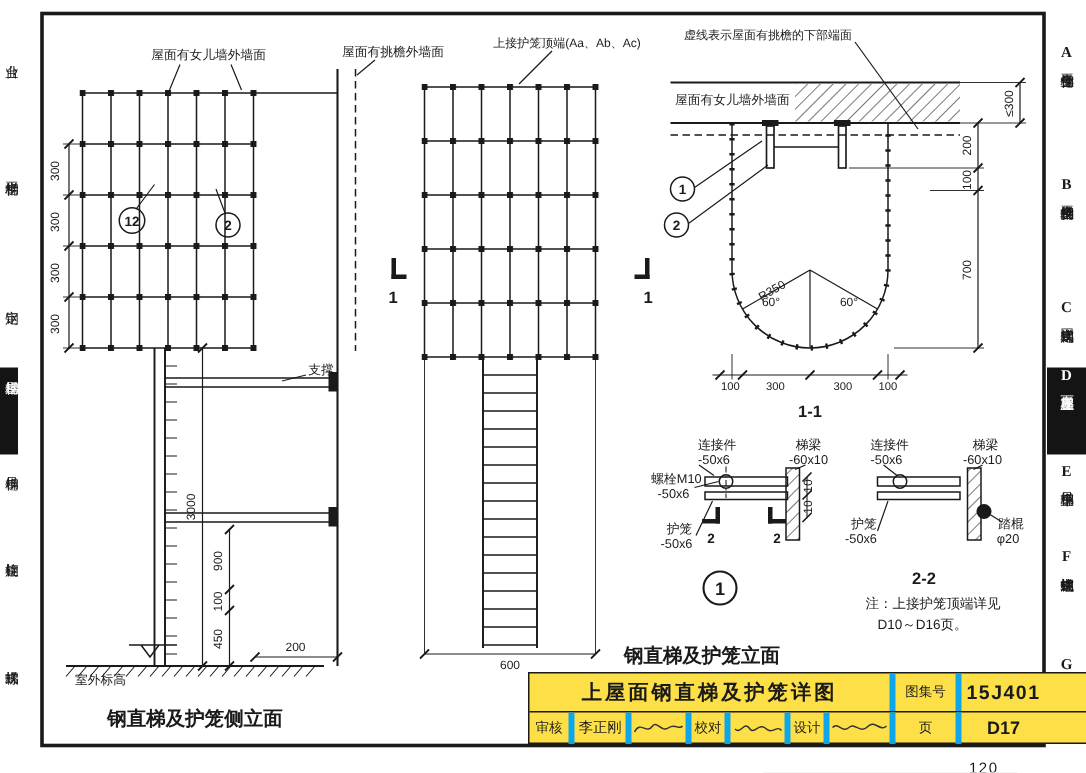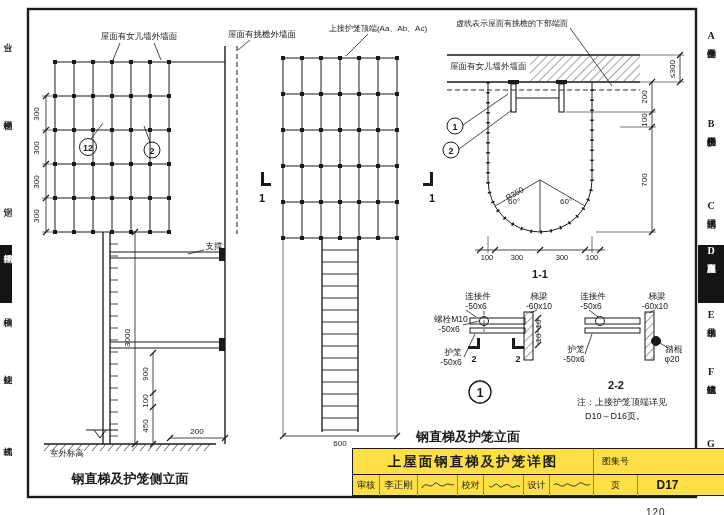--- a/index.html
+++ b/index.html
@@ -25,21 +25,21 @@
 
   
   .ledge{position:absolute;left:0;width:12px;overflow:hidden;writing-mode:vertical-rl;text-orientation:upright;font-size:9px;line-height:1;padding-top:2px;color:#1a1a1a}
   .ledge.active{background:#141414;color:#fff}
 
   
   .titleblock{position:absolute;left:352px;top:448px;width:385px;height:48px;border:1.5px solid #1a1a1a;display:flex;flex-direction:column;background:#fde047}
   .tb-row{display:flex;flex:0 0 auto}
   .tb-row1{height:26px;border-bottom:1px solid #1a1a1a}
   .tb-row2{height:20.5px}
-  .tb-cell{display:flex;align-items:center;justify-content:center;border-left:1px solid #0ea5e9;overflow:hidden;white-space:nowrap}
+  .tb-cell{display:flex;align-items:center;justify-content:center;border-left:4px solid #0ea5e9;overflow:hidden;white-space:nowrap}
   .tb-cell:first-child{border-left:none}
   .tb-title{width:240px;font-size:13.5px;font-weight:bold;letter-spacing:2px}
   .tb-label{width:44px;font-size:9px}
   .tb-atlas{width:60px;font-size:13px;font-weight:bold;letter-spacing:1px}
   .tb-small{width:26px;font-size:9px}
   .tb-name{width:38px;font-size:9.5px}
   .tb-sig{width:40px}
   .tb-sig.w44{width:44px}
   .tb-pagelabel{width:44px;font-size:9px}
   .tb-page{width:60px;font-size:12px;font-weight:bold}
@@ -282,20 +282,21 @@
 </div>
 <div class="tab" style="top:438px;height:54px">
   <div class="letter">G</div>
   <div class="vlabel">式螺旋钢梯</div>
 </div>
 
 <div class="titleblock">
   <div class="tb-row tb-row1">
     <div class="tb-cell tb-title">上屋面钢直梯及护笼详图</div>
     <div class="tb-cell tb-label">图集号</div>
+    <div class="tb-cell tb-atlas">15J401</div>
   </div>
   <div class="tb-row tb-row2">
     <div class="tb-cell tb-small">审核</div>
     <div class="tb-cell tb-name">李正刚</div>
     <div class="tb-cell tb-sig">
       <svg width="36" height="14" viewBox="0 0 36 14">
             <path d="M2 10C6 2 10 12 14 6C17 2 20 11 25 7C29 4 32 9 34 6" fill="none" stroke="#333" stroke-width="1"></path>
           </svg>
     </div>
     <div class="tb-cell tb-small">校对</div>

